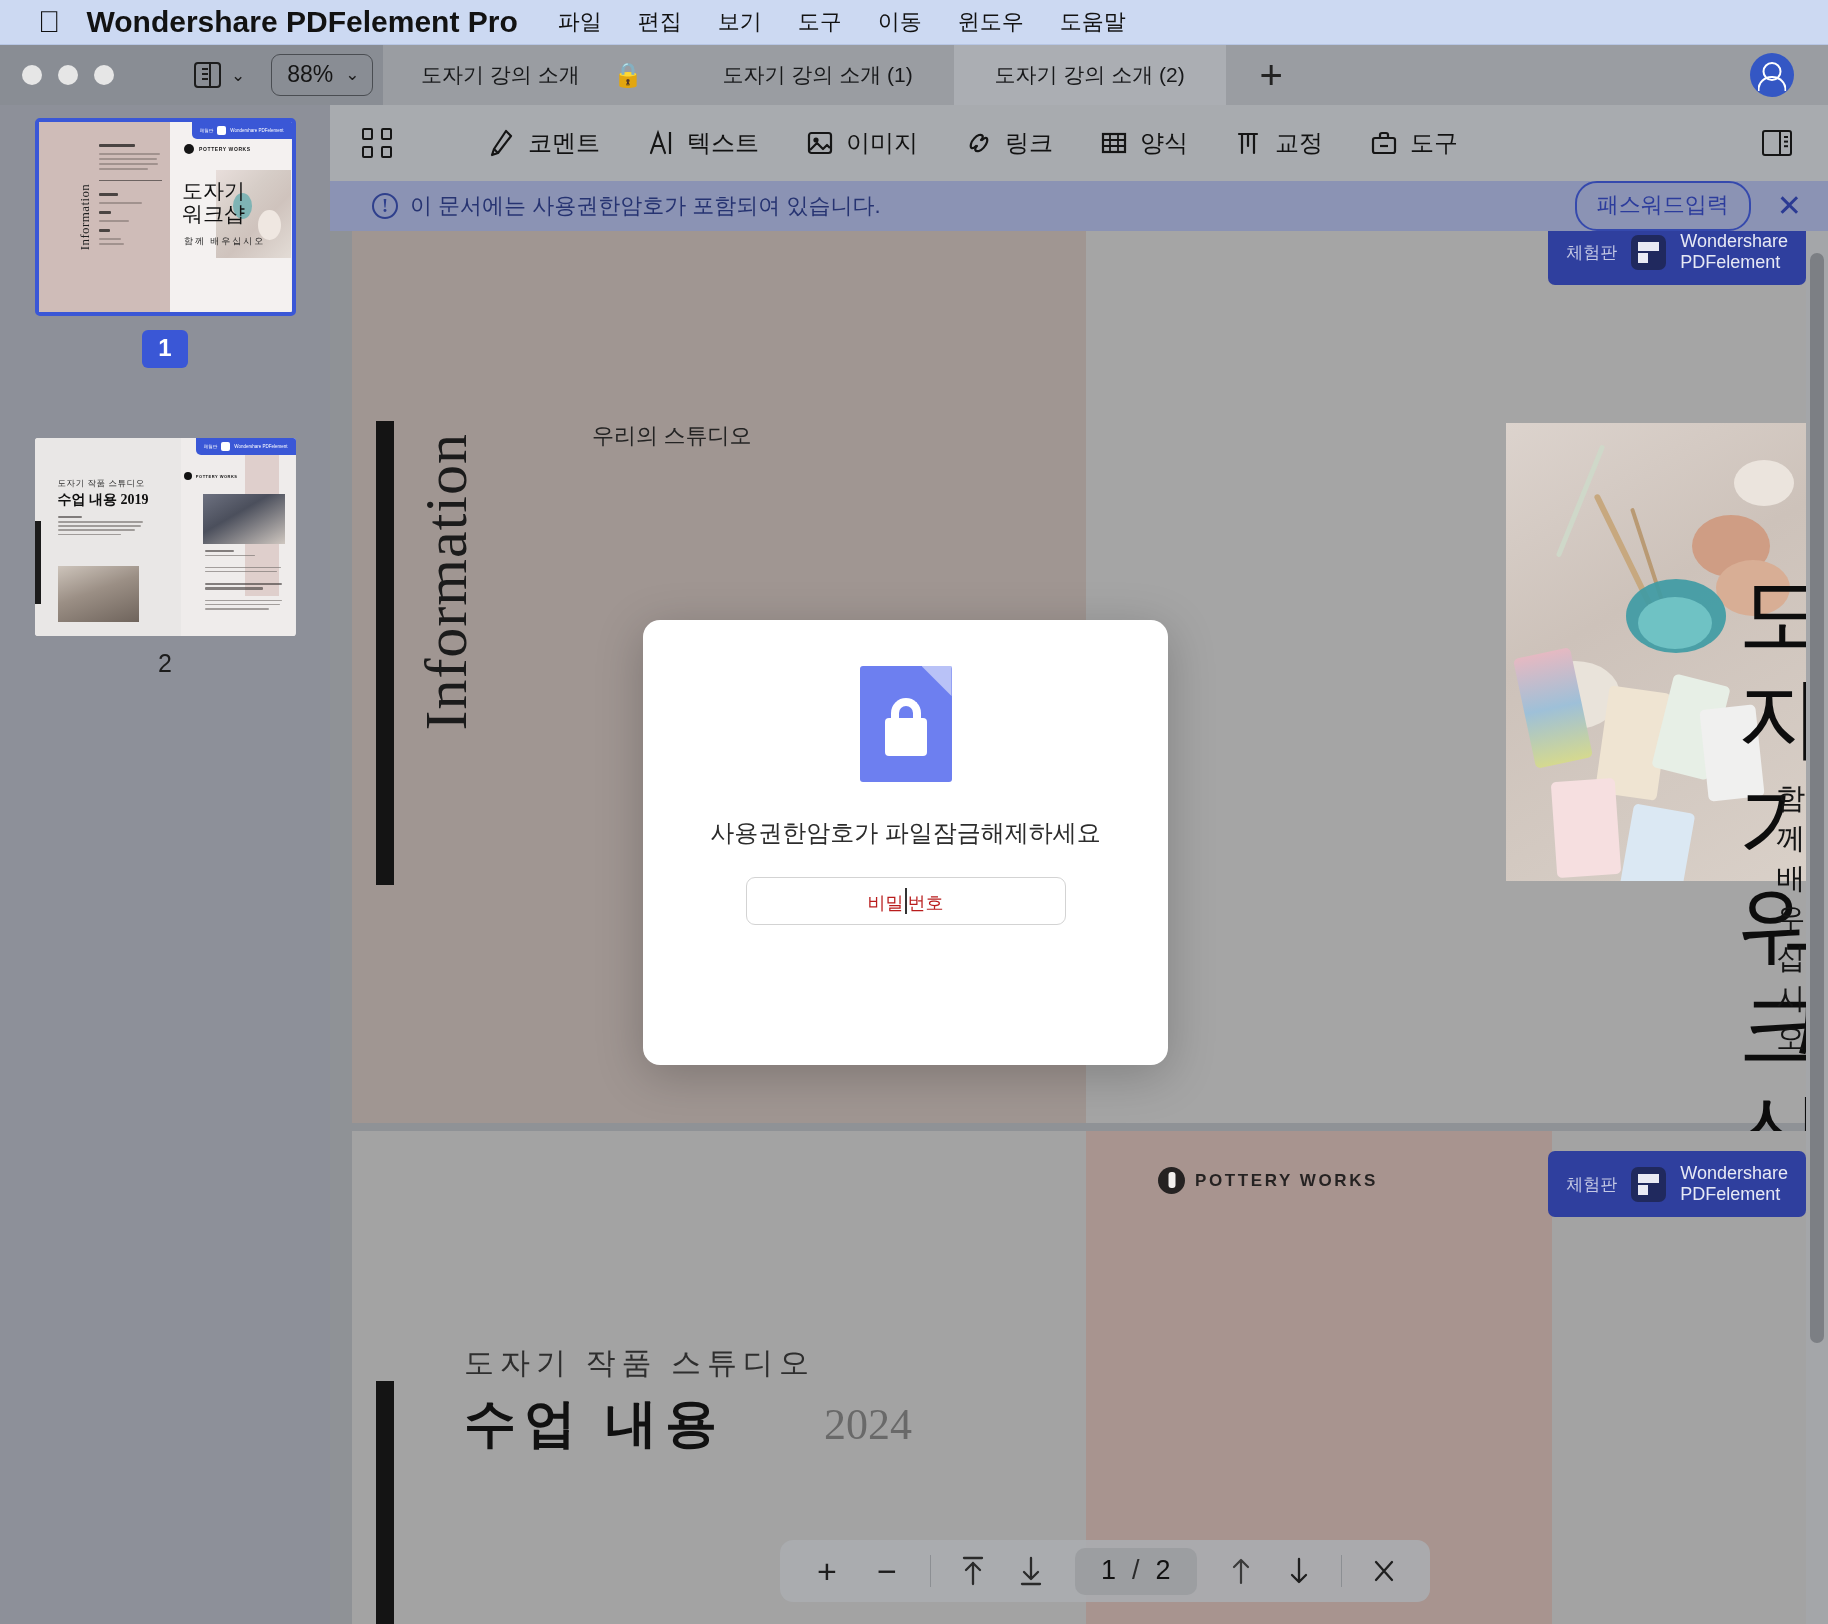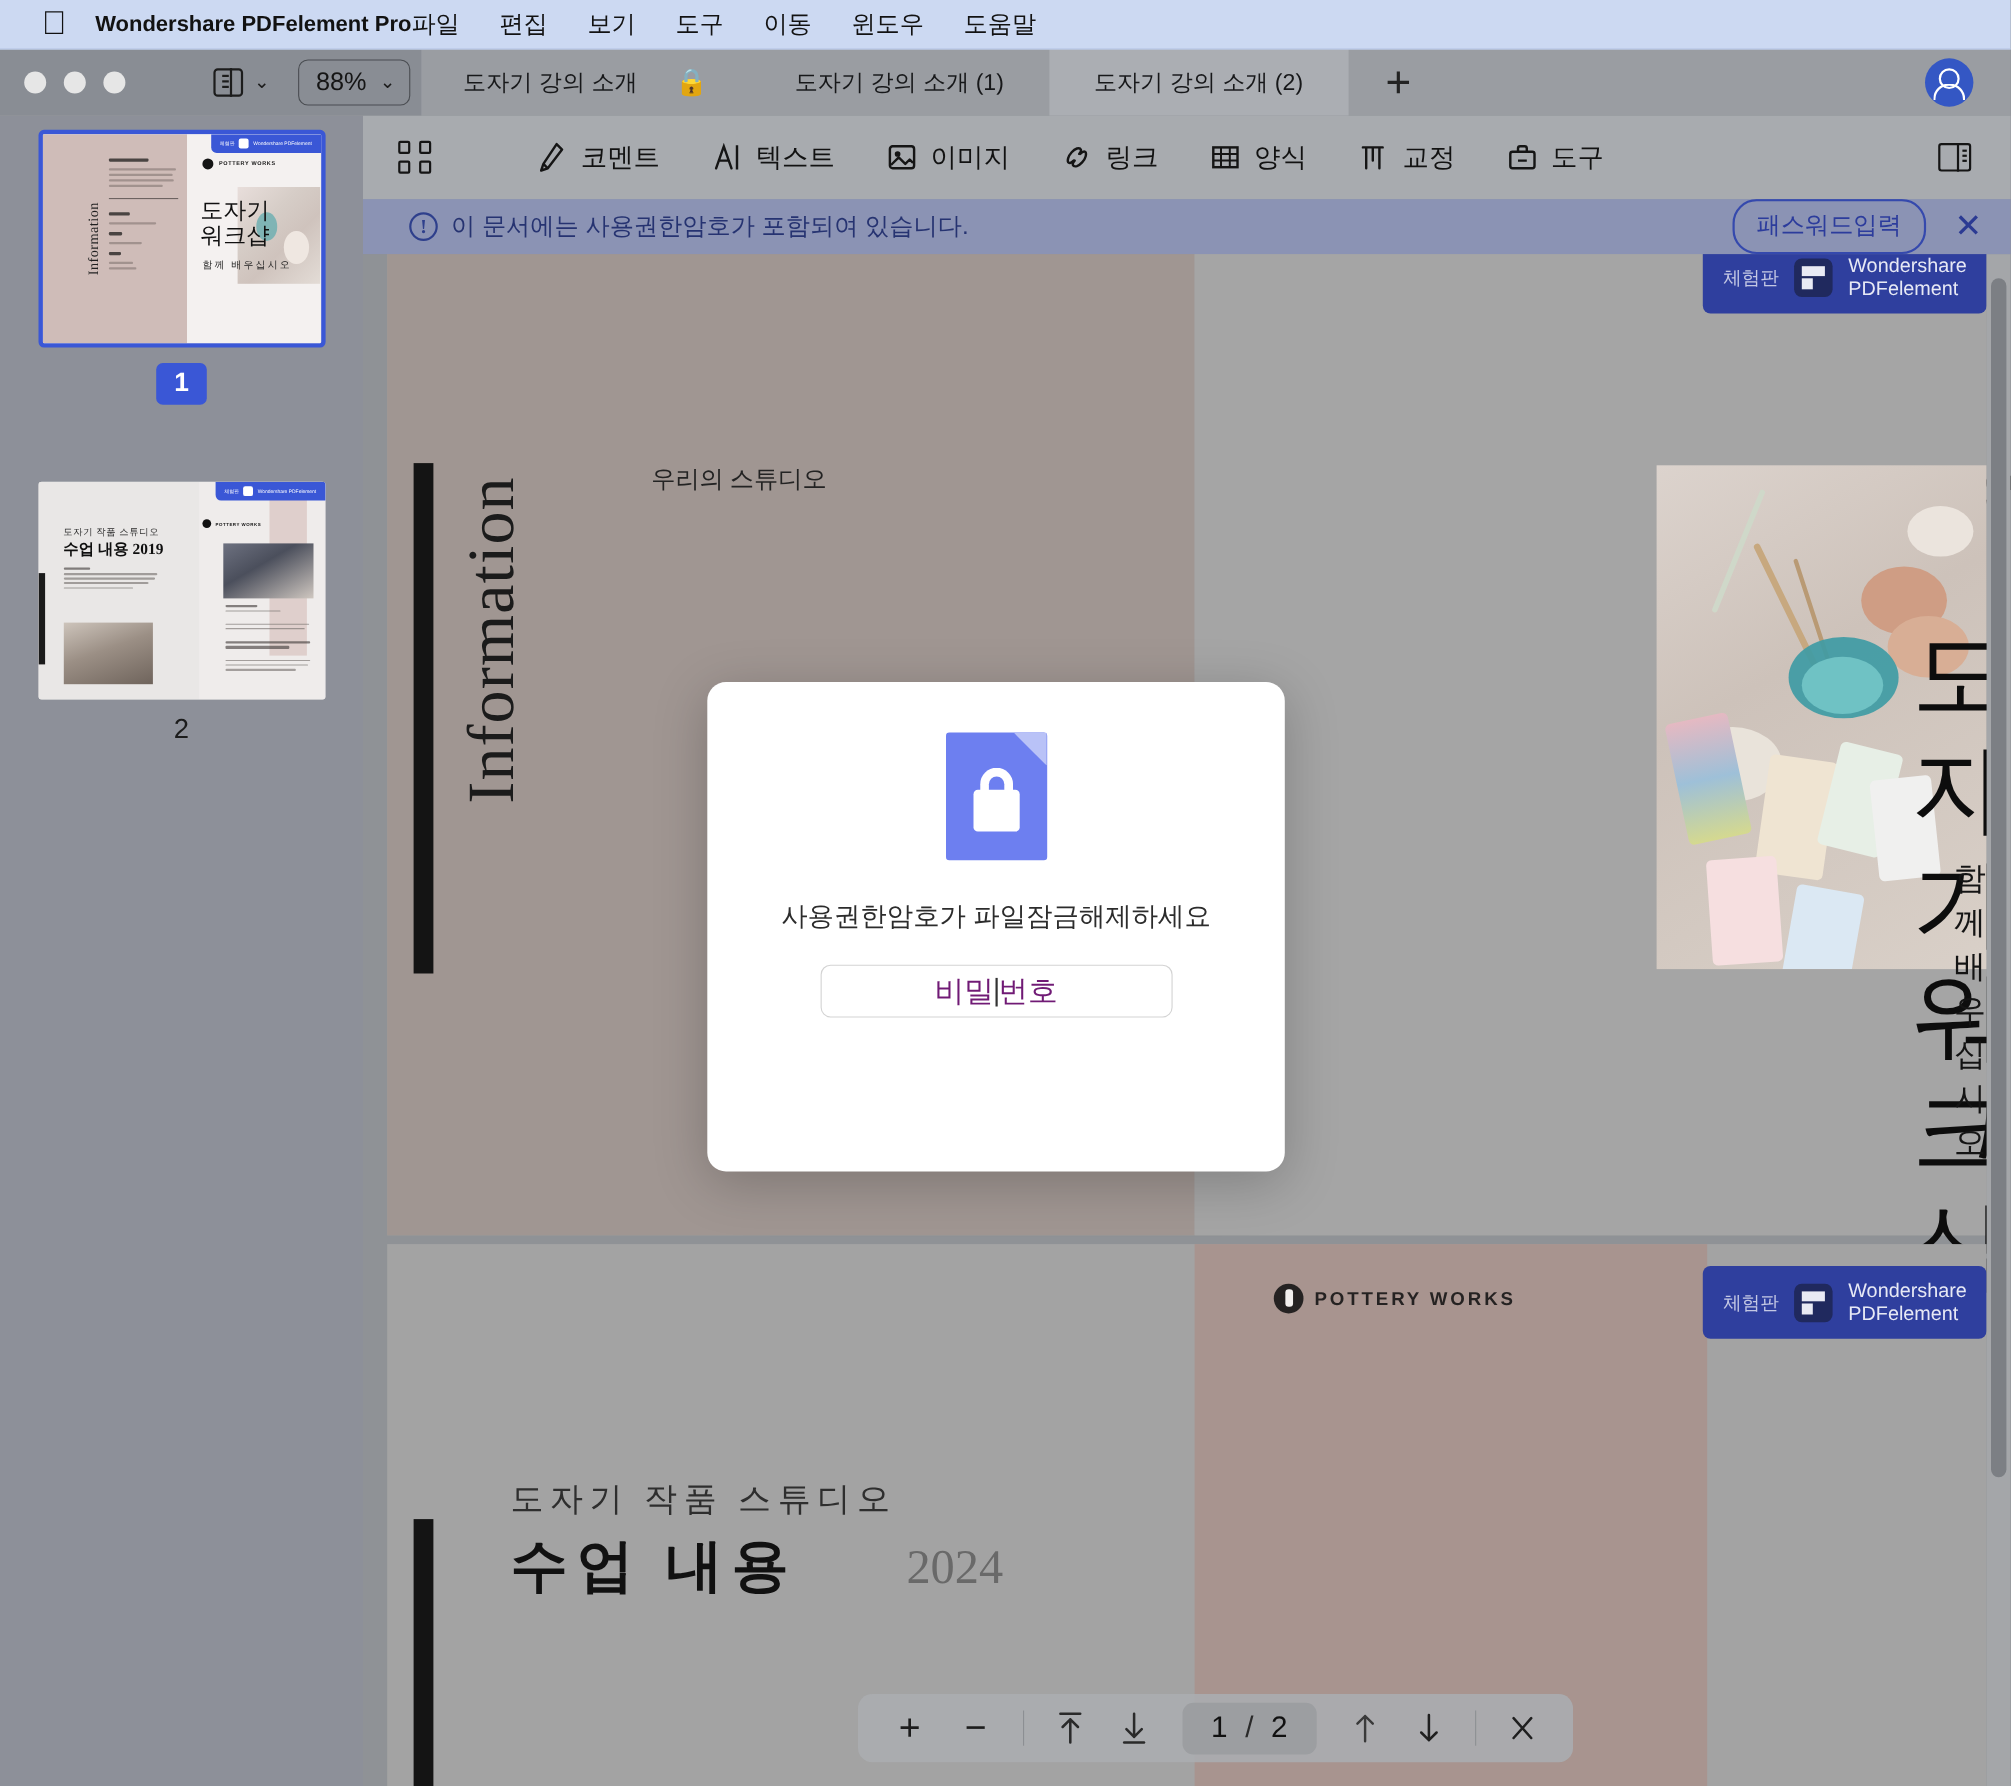--- a/index.html
+++ b/index.html
@@ -14,21 +14,21 @@
   
   .menubar {
     position: absolute; top: 0; left: 0; width: 1828px; height: 45px;
     background: #ccd9f2;
     display: flex; align-items: center;
     padding-left: 38px;
     border-bottom: 1px solid #b7c6e4;
     z-index: 60;
   }
   .apple-logo { font-size: 30px; line-height: 1; color: #111; margin-right: 26px; }
-  .app-title { font-size: 20px; font-weight: bold; color: #121212; letter-spacing: 0px; }
+  .app-title { font-size: 30px; font-weight: bold; color: #121212; margin-right: 40px; letter-spacing: 0px; }
   .menu-item { font-size: 22px; color: #121212; margin-right: 36px; white-space: nowrap; }
 
   
   .tabbar {
     position: absolute; top: 45px; left: 0; width: 1828px; height: 60px;
     background: #9a9da2;
     display: flex; align-items: center;
     z-index: 50;
   }
   .tabbar-left {
@@ -290,21 +290,21 @@
     position:absolute; left:50%; transform:translateX(-50%); top: 52px;
     width: 42px; height: 38px; background:#fff; border-radius: 4px;
   }
   .modal-msg { margin-top: 35px; font-size: 24px; color:#2c2c2c; }
   .pw-input {
     margin-top: 28px; width: 320px; height: 48px;
     border: 1.6px solid #d3d3d3; border-radius: 9px;
     display:flex; align-items:center; justify-content:center;
     position: relative;
   }
-  .pw-ph { color:#701a75; font-size: 27px; }
+  .pw-ph { color:#b91c1c; font-size: 18px; }
   .caret { display:inline-block; width:2px; height:26px; background:#333; margin: 0 1px; vertical-align: -5px; }
   .modal-btns { margin-top: 40px; display:flex; gap: 48px; }
   .btn {
     width: 186px; height: 56px; border-radius: 29px;
     display:flex; align-items:center; justify-content:center;
     font-size: 24px;
   }
   .btn-cancel { background:#fff; border:1.5px solid #dcdcdc; color:#252525; }
   .btn-ok { background:#3f5bea; color:#fff; }
 </style>

